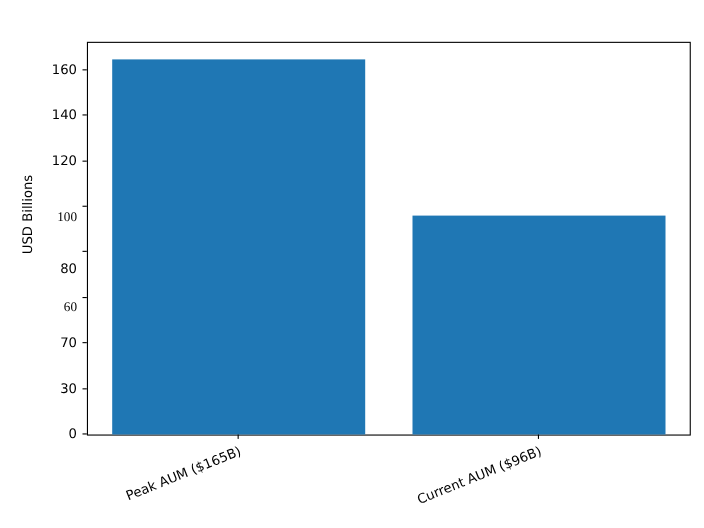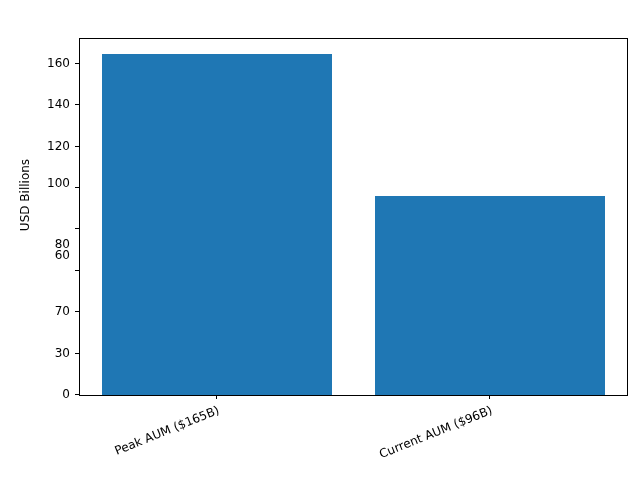--- a/index.html
+++ b/index.html
@@ -111,23 +111,23 @@
 
 <div id="figure">
 
 
   <div id="ylabel">USD Billions</div>
 
   <div id="ytick-labels">
       <div class="ytick-label" style="top: 388px;">0</div>
       <div class="ytick-label" style="top: 346.605px;">30</div>
       <div class="ytick-label" style="top: 305.209px;">70</div>
-      <div class="ytick-label" style="top: 249px;">60</div>
+      <div class="ytick-label" style="top: 273px; font-family: Liberation Serif, serif;">60</div>
       <div class="ytick-label" style="top: 238px;">80</div>
-      <div class="ytick-label" style="top: 177px;">100</div>
+      <div class="ytick-label" style="top: 191px; font-family: Liberation Serif, serif;">100</div>
       <div class="ytick-label" style="top: 139.628px;">120</div>
       <div class="ytick-label" style="top: 98.2326px;">140</div>
       <div class="ytick-label" style="top: 56.8372px;">160</div>
     </div>
   <div id="ytick-marks">
       <div class="ytick-mark" style="top: 394px;"></div>
       <div class="ytick-mark" style="top: 352.605px;"></div>
       <div class="ytick-mark" style="top: 311.209px;"></div>
       <div class="ytick-mark" style="top: 269.814px;"></div>
       <div class="ytick-mark" style="top: 228.419px;"></div>

